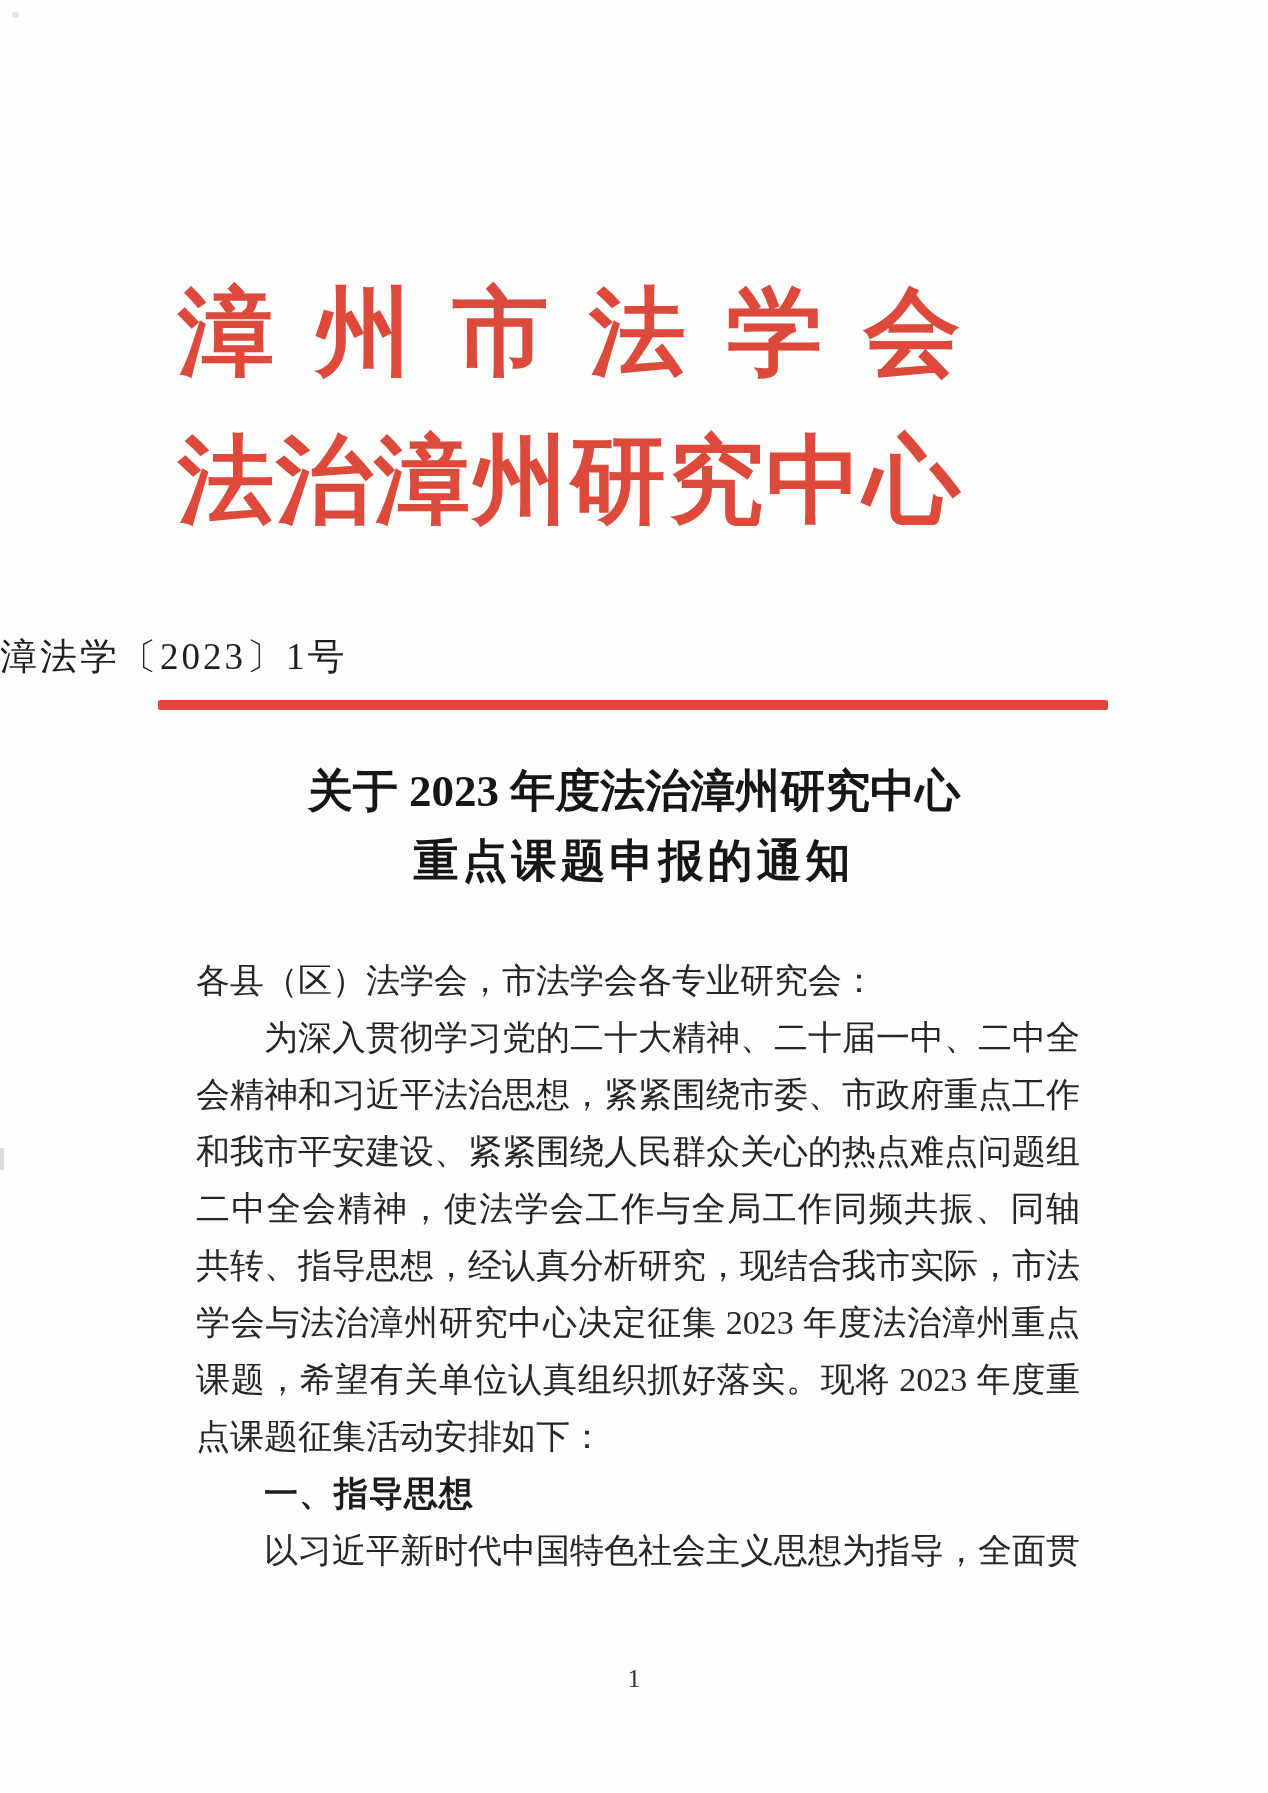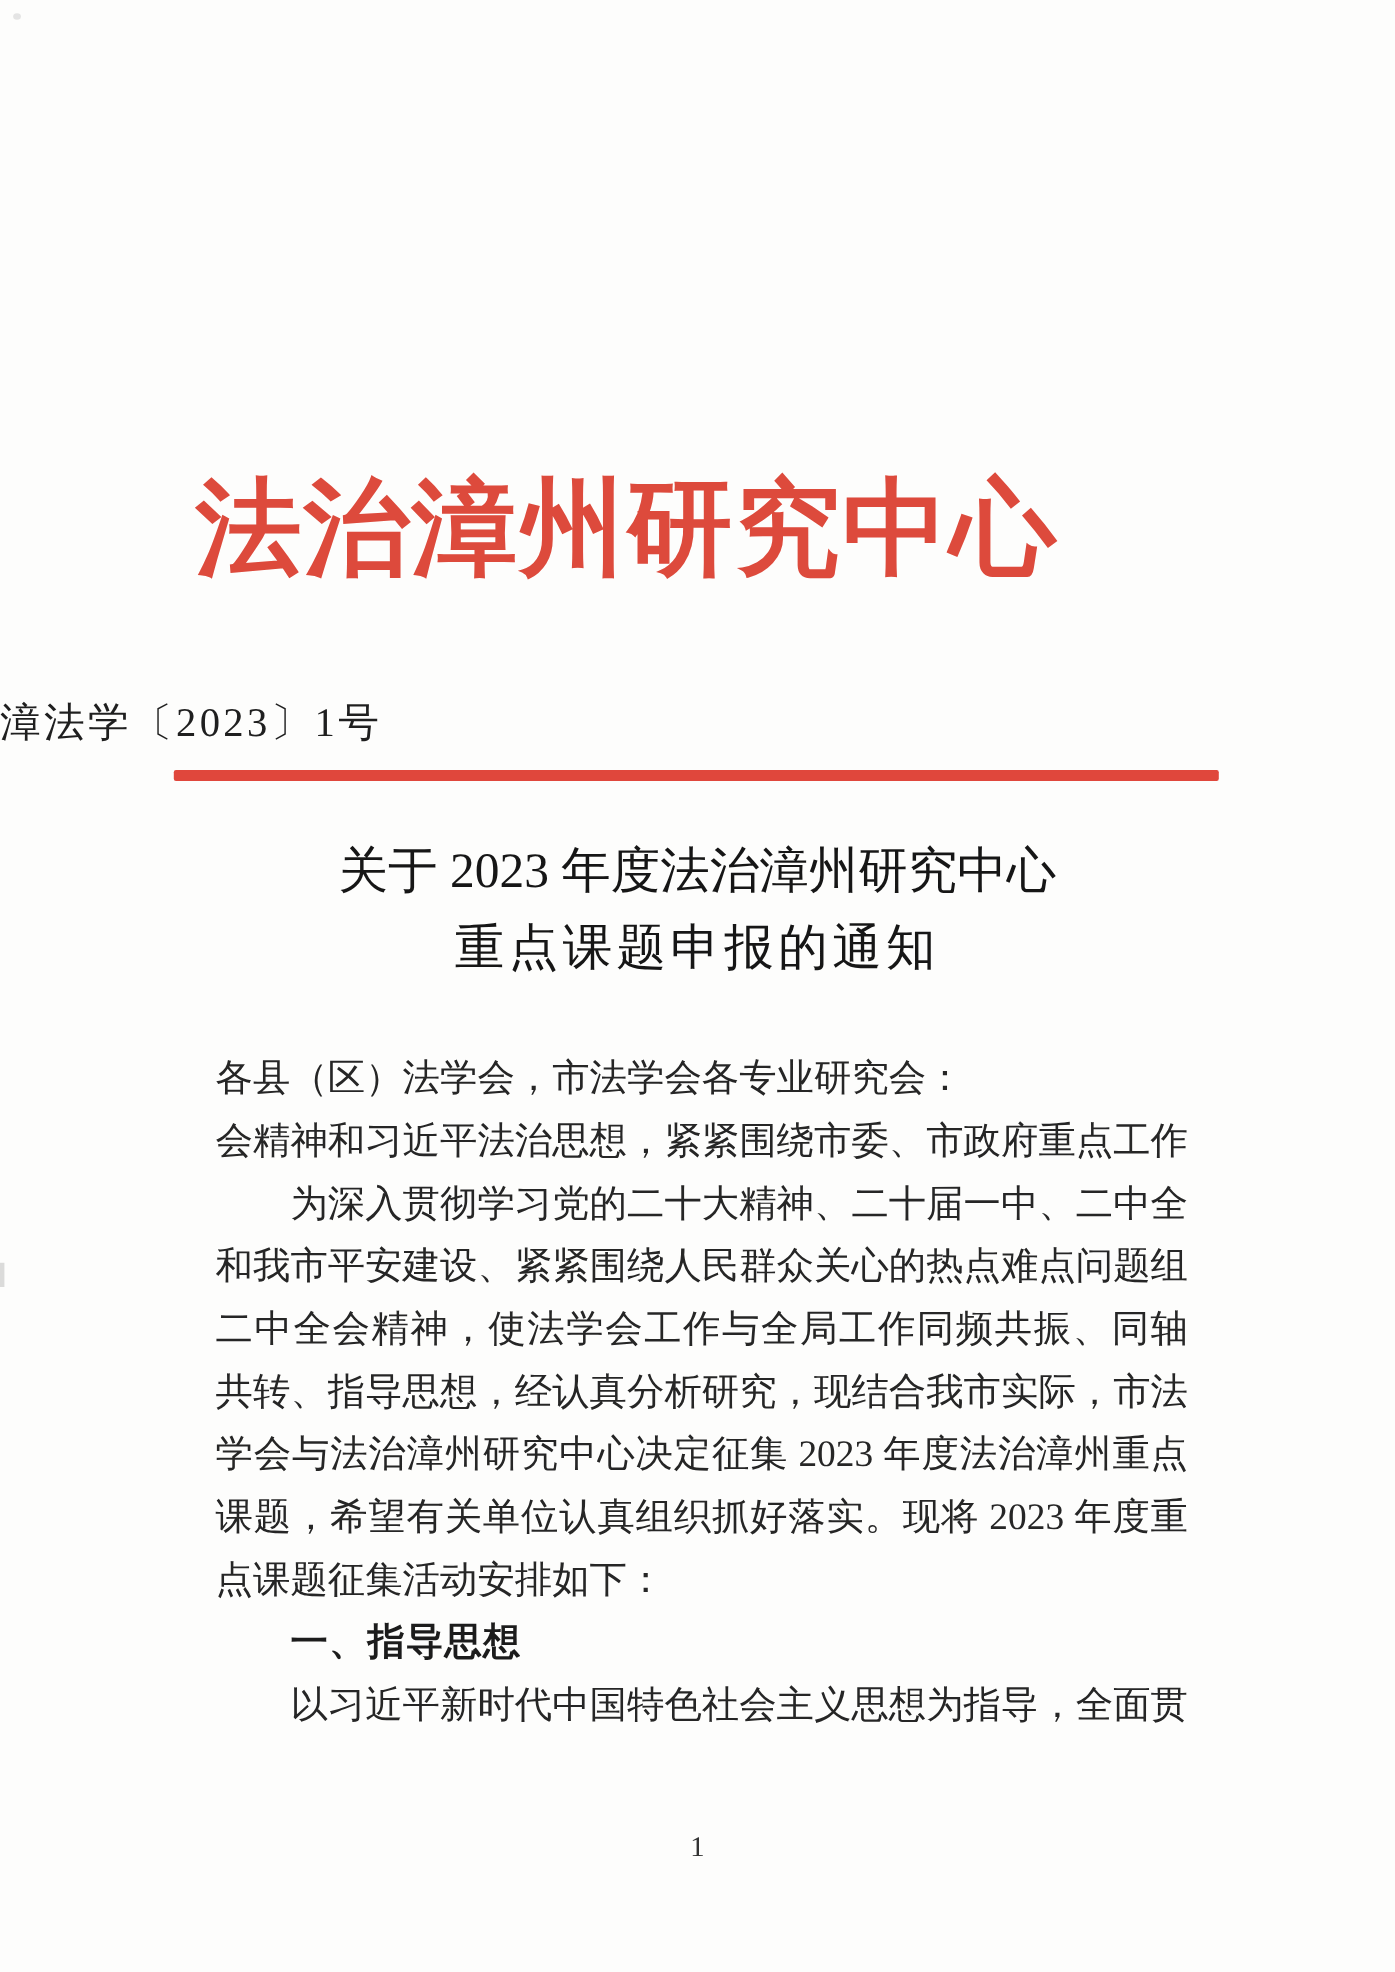--- a/index.html
+++ b/index.html
@@ -48,21 +48,21 @@
     background: #e0473c;
     border-radius: 2px;
   }
 
   .doc-title {
     position: absolute;
     top: 756px;
     left: 0;
     width: 100%;
     text-align: center;
-    font-weight: 400;
+    font-weight: 700;
     color: #161616;
     font-size: 45px;
     line-height: 70px;
     margin: 0;
   }
   .doc-title .t2 { letter-spacing: 4px; }
 
   .body-text {
     position: absolute;
     top: 952px;
@@ -103,37 +103,40 @@
   .speck.tl { left: 12px; top: 12px; width: 7px; height: 6px; border-radius: 50%; opacity: 0.25; }
 </style>
 </head>
 <body>
 
 <div class="page">
 
   <div class="speck tl"></div>
   <div class="speck edge"></div>
 
+  <div class="letterhead" style="top:282px; height:112px;">
+    <div class="lh-line">漳州市法学会</div>
+  </div>
   <div class="letterhead" style="top:398px; height:112px;margin-top:32px;">
     <div class="lh-line">法治漳州研究中心</div>
   </div>
 
   <div class="doc-number">漳法学〔2023〕1号</div>
 
   <div class="red-rule"></div>
 
   <h1 class="doc-title">
     <div class="t1">关于 2023 年度法治漳州研究中心</div>
     <div class="t2">重点课题申报的通知</div>
   </h1>
 
   <div class="body-text">
       <div class="bline">各县（区）法学会，市法学会各专业研究会：</div>
+      <div class="bline j ind">为深入贯彻学习党的二十大精神、二十届一中、二中全</div>
       <div class="bline j">会精神和习近平法治思想，紧紧围绕市委、市政府重点工作</div>
-      <div class="bline j ind">为深入贯彻学习党的二十大精神、二十届一中、二中全</div>
       <div class="bline j">和我市平安建设、紧紧围绕人民群众关心的热点难点问题组</div>
       <div class="bline j">二中全会精神，使法学会工作与全局工作同频共振、同轴</div>
       <div class="bline j">共转、指导思想，经认真分析研究，现结合我市实际，市法</div>
       <div class="bline j">学会与法治漳州研究中心决定征集 2023 年度法治漳州重点</div>
       <div class="bline j">课题，希望有关单位认真组织抓好落实。现将 2023 年度重</div>
       <div class="bline">点课题征集活动安排如下：</div>
       <div class="bline ind hd">一、指导思想</div>
       <div class="bline j ind">以习近平新时代中国特色社会主义思想为指导，全面贯</div>
     </div>
 

